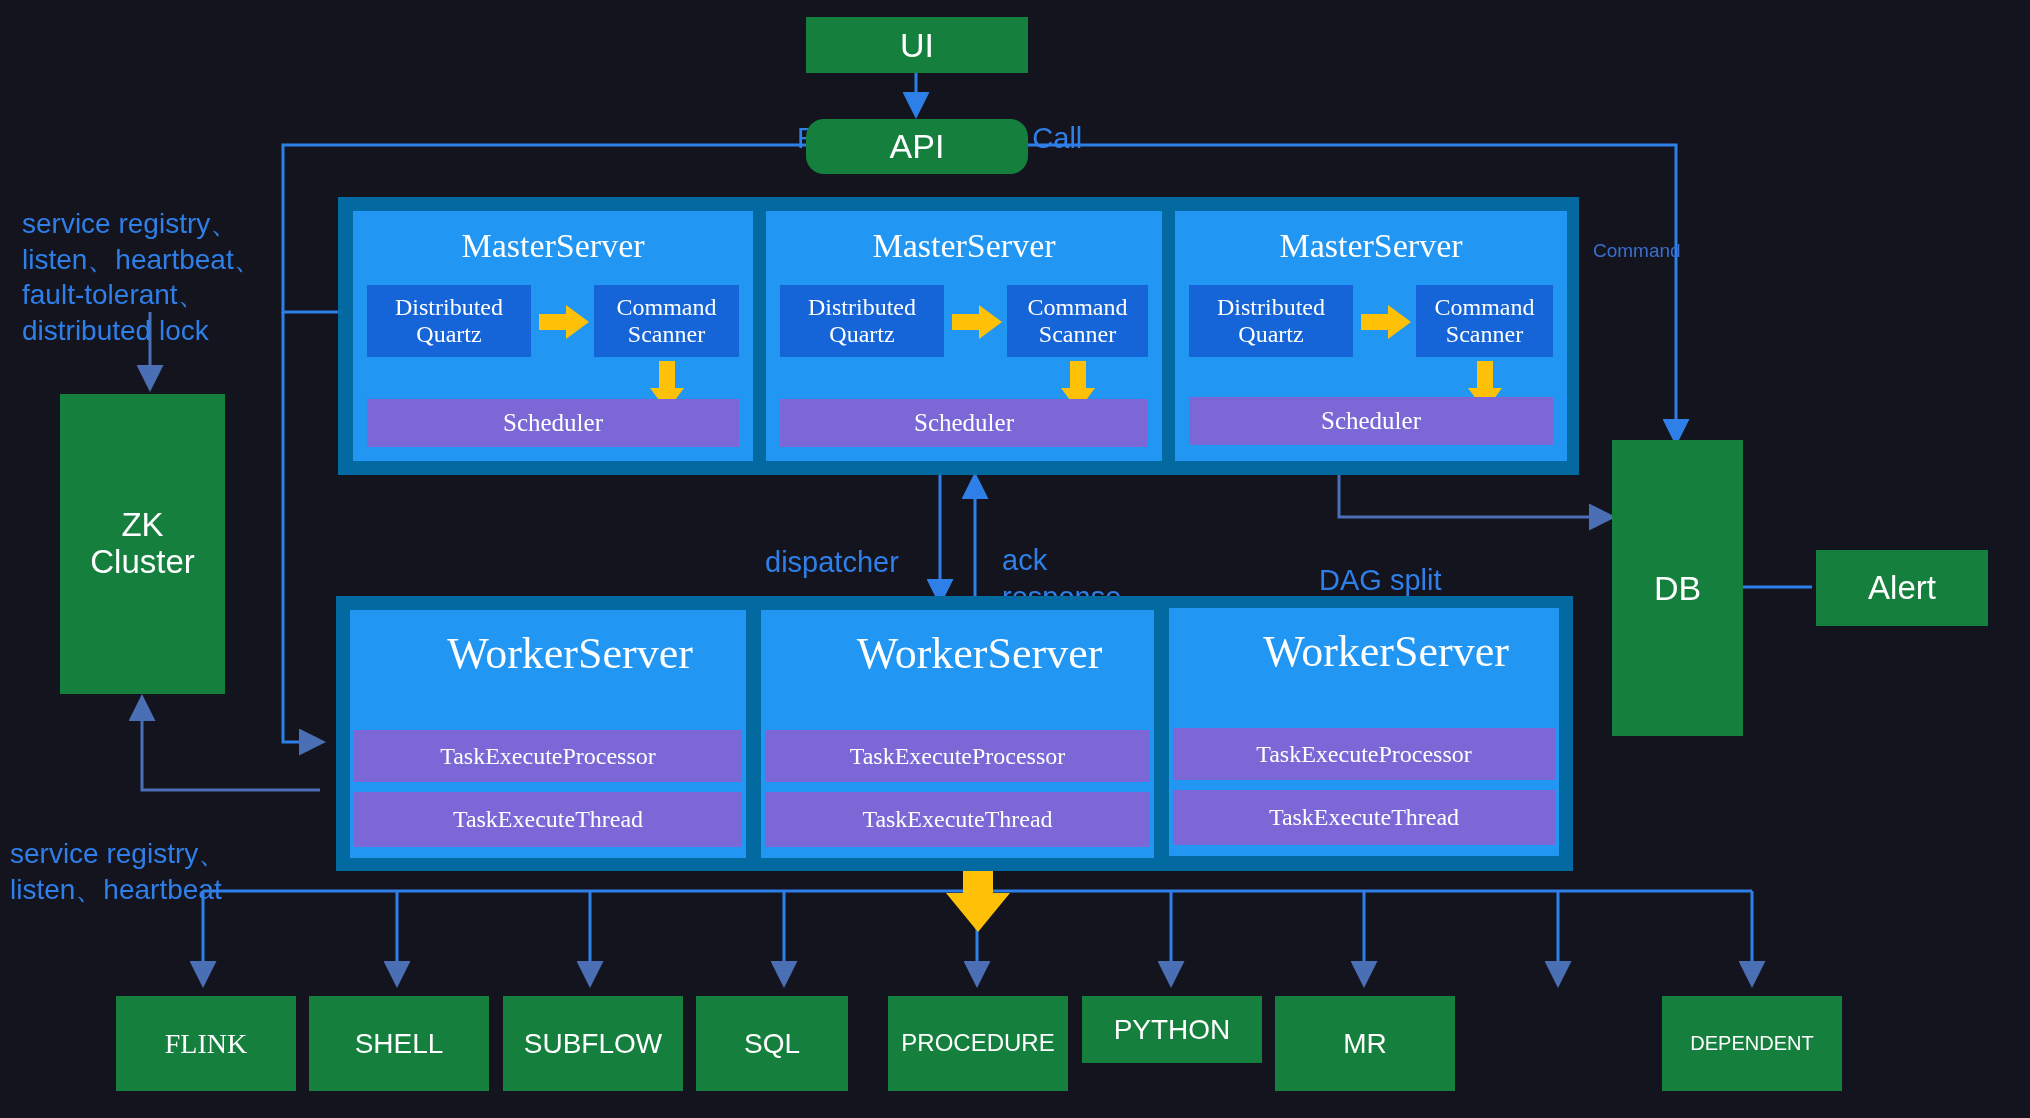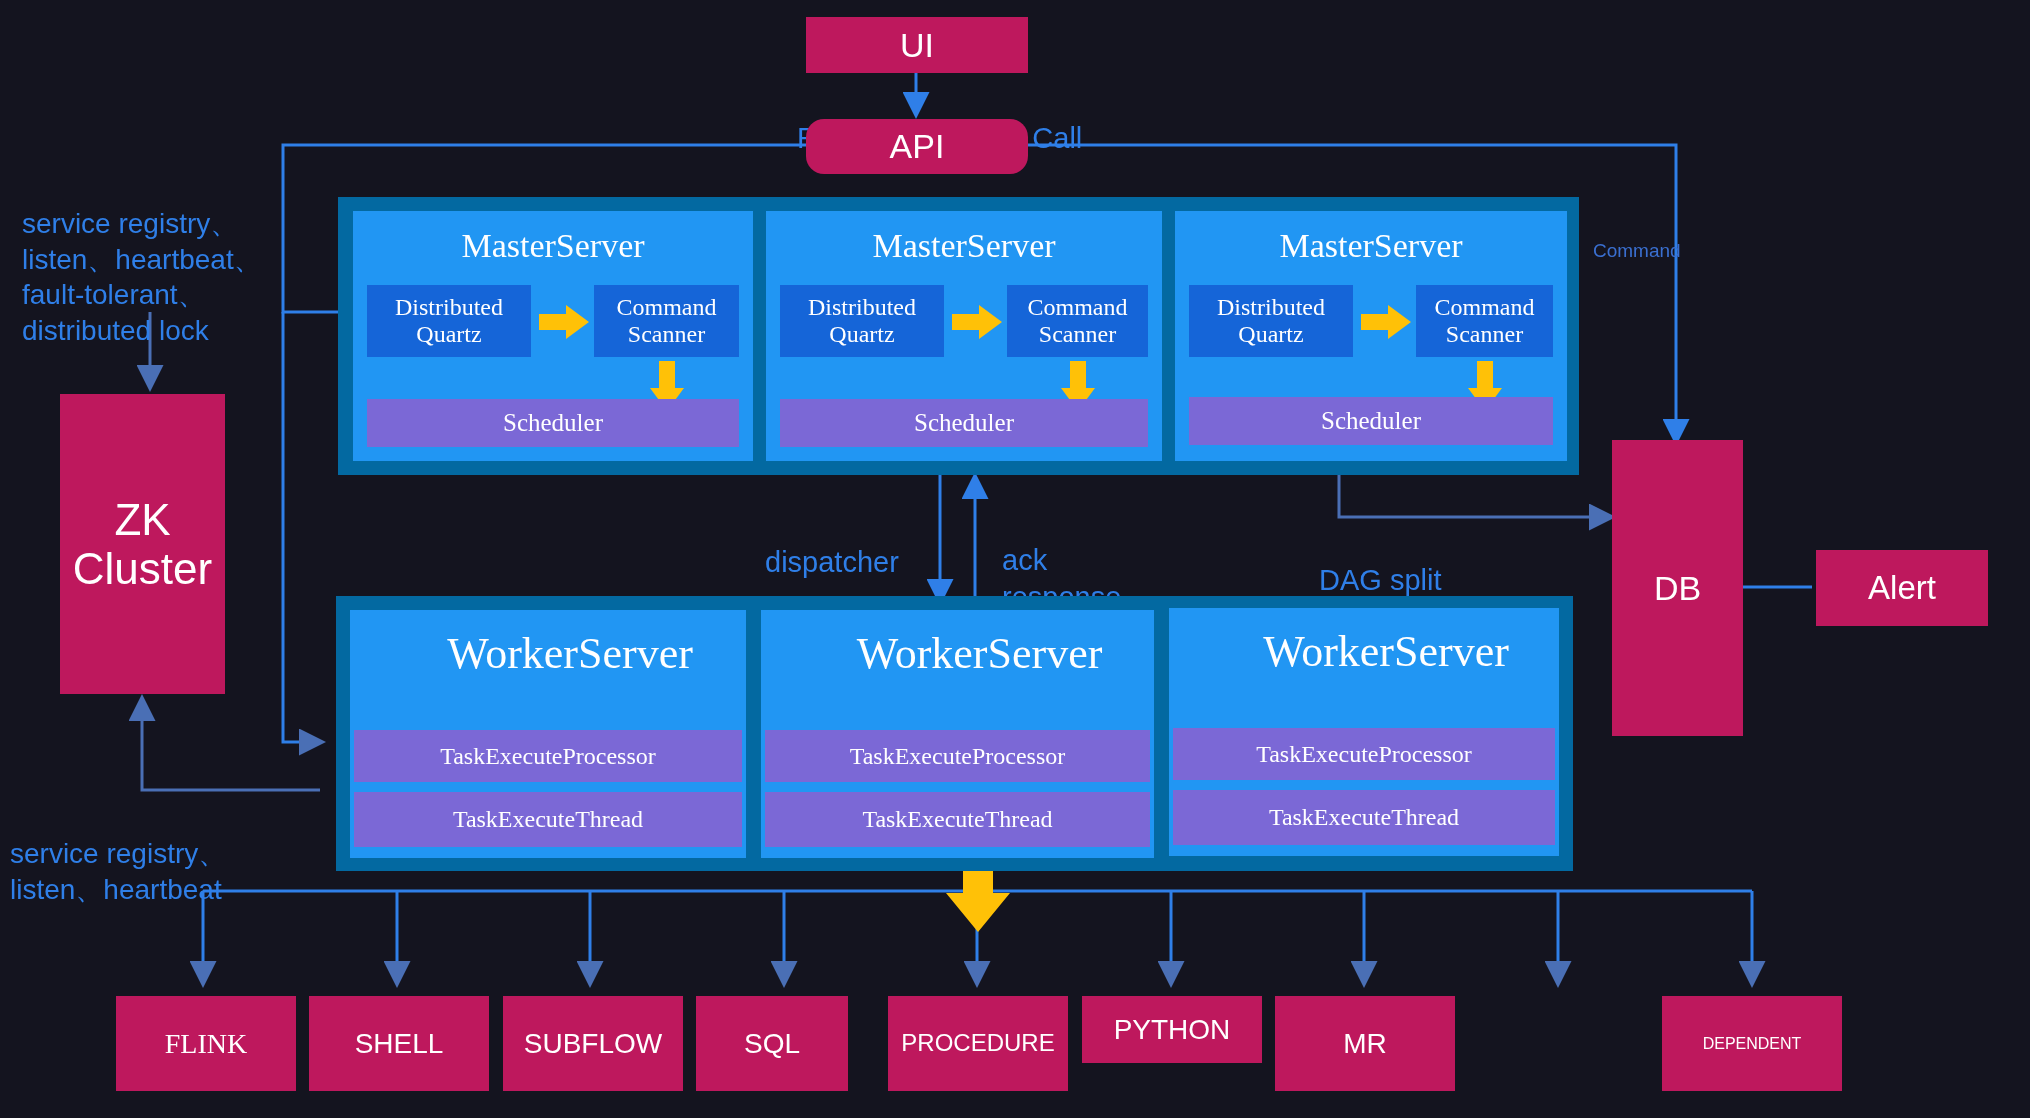--- a/index.html
+++ b/index.html
@@ -6,21 +6,21 @@
   body{
     width:2030px;height:1118px;position:relative;overflow:hidden;
     font-family:"Liberation Sans","DejaVu Sans",sans-serif;
   }
   .stage{position:absolute;inset:0;}
   .box{
     position:absolute;background:#2196f3;color:#fff;
     display:flex;align-items:center;justify-content:center;
     text-align:center;line-height:1.12;box-sizing:border-box;
   }
-  .blue{background:#be185d;}
+  .blue{background:#15803d;}
   .blue-dark{background:#1565d8;}
   .purple{background:#7b68d6;}
   .white-panel{position:absolute;background:#0369a1;box-sizing:border-box;font-family:Liberation Serif, serif;}
   .lbl{position:absolute;color:#2f7fe8;white-space:pre-line;line-height:1.28;}
   .lbl-dim{position:absolute;color:#3a6fd0;}
   svg.wires{position:absolute;left:0;top:0;width:2030px;height:1118px;overflow:visible;}
   .ms-title{position:absolute;left:0;right:0;top:16px;color:#fff;font-size:34px;text-align:center;}
   .ws-title{position:absolute;left:0;right:0;top:18px;color:#fff;font-size:44px;text-align:center;padding-left:44px;}
 </style>
 </head>
@@ -91,21 +91,21 @@
 listen、heartbeat、
 fault-tolerant、
 distributed lock</span>
   </div>
 
   <div class="lbl" style="left:10px;top:800px;font-size:28px;">
     <span>service registry、
 listen、heartbeat</span>
   </div>
 
-  <div class="box blue" style="left:60px;top:394px;width:165px;height:300px;font-size:44px;white-space:pre-line;">
+  <div class="box blue" style="left:60px;top:394px;width:165px;height:300px;font-size:33px;white-space:pre-line;">
     <span>ZK
 Cluster</span>
   </div>
 
   <div class="white-panel" style="left:338px;top:197px;width:1241px;height:278px;">
 
     <div style="position:absolute;left:15px;top:14px;width:400px;height:250px;background:#2196f3;">
       <div class="ms-title">MasterServer</div>
       <div class="box blue-dark" style="left:14px;top:74px;width:164px;height:72px;font-size:24px;white-space:pre-line;">
         <span>Distributed
@@ -242,17 +242,17 @@
   </div>
   <div class="box blue" style="left:888px;top:996px;width:180px;height:95px;font-size:24px;padding:0 14px;">
     <span>PROCEDURE</span>
   </div>
   <div class="box blue" style="left:1082px;top:996px;width:180px;height:67px;font-size:28px;">
     <span>PYTHON</span>
   </div>
   <div class="box blue" style="left:1275px;top:996px;width:180px;height:95px;font-size:28px;">
     <span>MR</span>
   </div>
-  <div class="box blue" style="left:1662px;top:996px;width:180px;height:95px;font-size:16px;padding:0 10px;">
+  <div class="box blue" style="left:1662px;top:996px;width:180px;height:95px;font-size:20px;padding:0 10px;">
     <span>DEPENDENT</span>
   </div>
 
 </div>
 
 </body></html>

